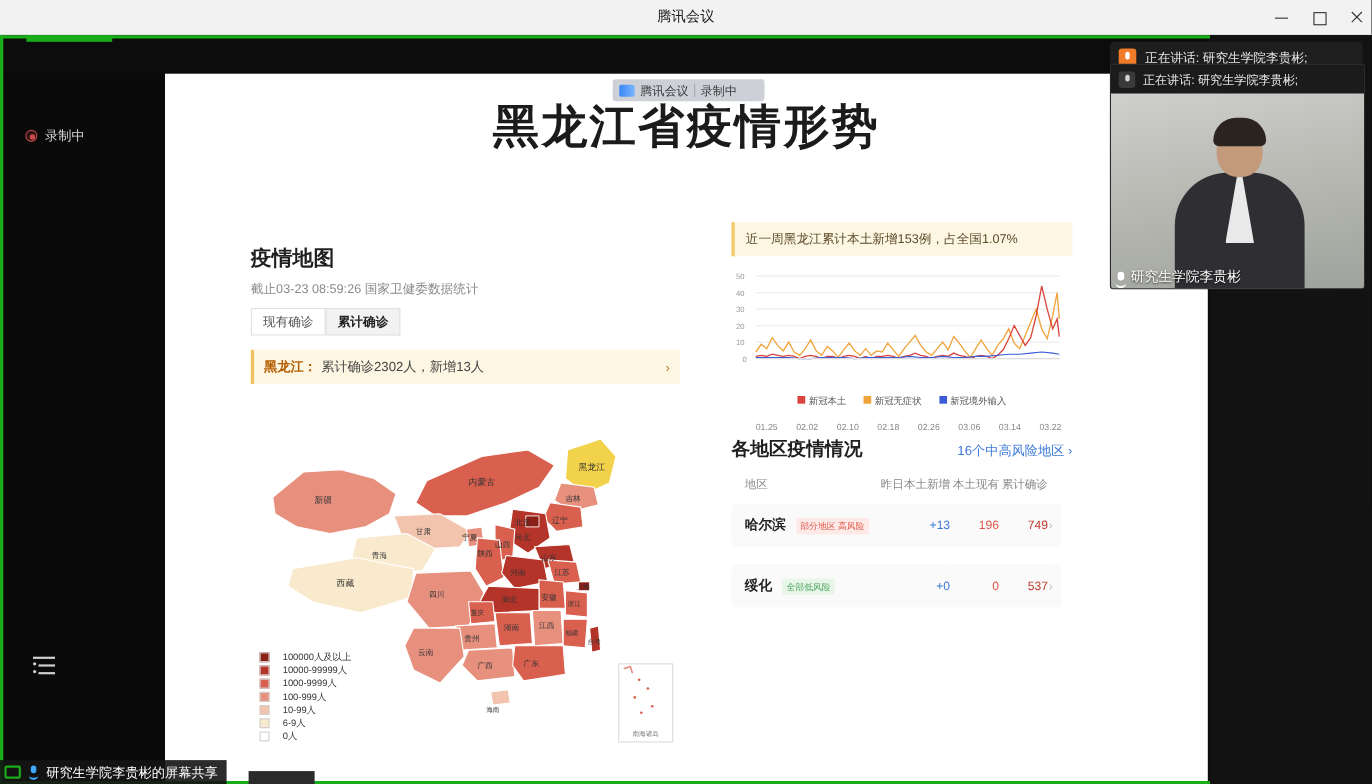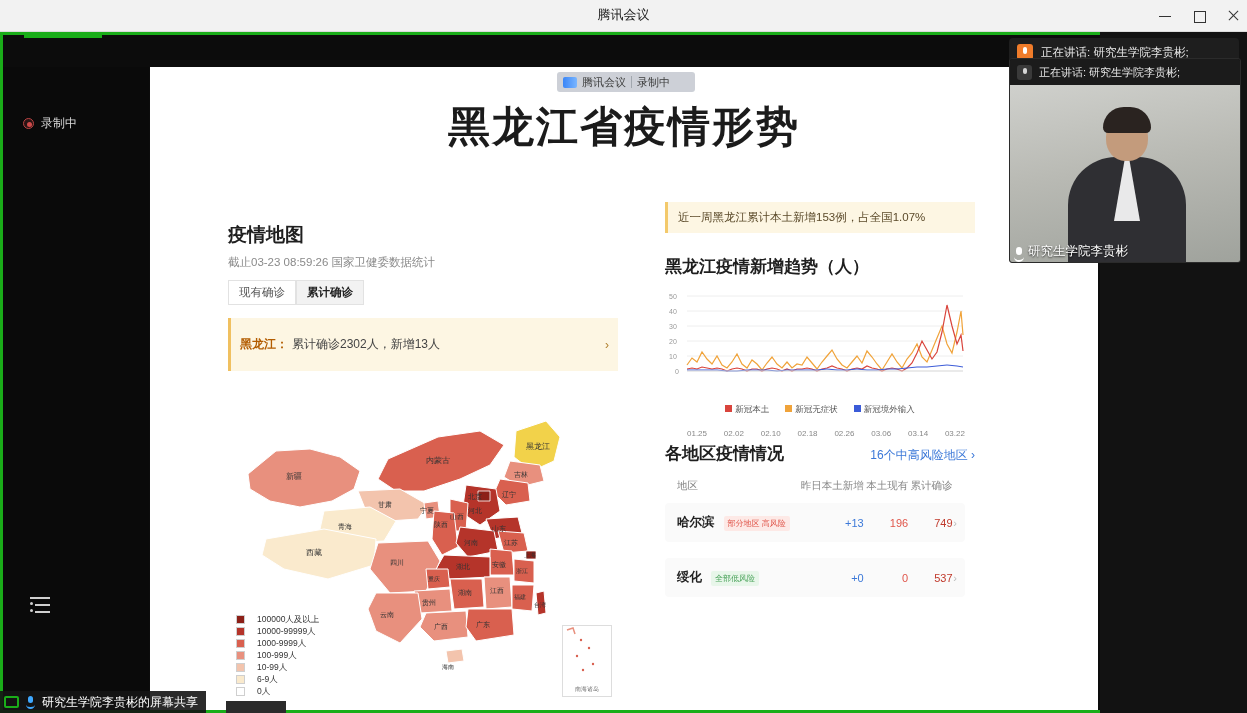--- a/index.html
+++ b/index.html
@@ -68,21 +68,21 @@
   .listicon::after {
     content:""; position:absolute; left:0; top:12px; width:3px; height:3px; background:#cfcfcf; border-radius:50%;
   }
 
   
   .slide {
     position: absolute; left: 150px; top: 35px; width: 948px; height: 648px;
     background: #fff; overflow: hidden;
   }
   .slide-title {
-    position: absolute; left: 0; right: 0; top: 32px; text-align: center;
+    position: absolute; left: 0; right: 0; top: 20px; text-align: center;
     font-family: "DejaVu Sans", sans-serif;
     font-size: 42px; font-weight: 700; color: #1b1b1b; letter-spacing: 2px;
   }
 
   
   .recpill {
     position: absolute; left: 407px; top: 5px; width: 138px; height: 20px;
     background: #c9cdd4; border-radius: 3px; display: flex; align-items: center; gap: 5px;
     padding-left: 6px; font-size: 11px; color: #2b2b2b; opacity: .92;
   }
@@ -93,21 +93,21 @@
   .map-panel { position: absolute; left: 78px; top: 155px; width: 390px; }
   .panel-h { font-size: 19px; font-weight: 700; color: #1f1f1f; }
   .panel-sub { font-size: 11.5px; color: #8a8a8a; margin-top: 7px; }
   .tabs { margin-top: 10px; display: flex; gap: 0; }
   .tab {
     font-size: 11.5px; padding: 4px 10px; border: 1px solid #e2e2e2; color: #555; background: #fff;
   }
   .tab.active { background: #f2f2f2; color: #222; font-weight: 700; }
   .notice {
     margin-top: 13px; background: #fdf6e3; border-left: 3px solid #f0c060;
-    padding: 18px 9px; font-size: 12px; color: #444; display: flex; align-items: center; gap: 4px;
+    padding: 7px 9px; font-size: 12px; color: #444; display: flex; align-items: center; gap: 4px;
   }
   .notice b { color: #b35c00; }
   .notice .chev { margin-left: auto; color: #b0802f; }
 
   .map-wrap { position: relative; margin-top: 8px; width: 390px; height: 322px; }
   .map-wrap svg { position: absolute; left: 0; top: 0; }
   .legend { position: absolute; left: 8px; bottom: 4px; font-size: 8.5px; color: #333; line-height: 12px; }
   .legend div { display: flex; align-items: center; gap: 12px; }
   .legend .sw { width: 9px; height: 9px; display: inline-block; border: 1px solid #cfcfcf; }
   .inset {
@@ -417,21 +417,20 @@
               <circle cx="20" cy="44" r="1.2" fill="#d9604f"></circle>
               <path d="M4 4 L10 2 L12 8" stroke="#e8907e" fill="none" stroke-width="1.5"></path>
             </svg>
             <div class="lbl">南海诸岛</div>
           </div>
         </div>
       </div>
 
       <div class="right-panel">
         <div class="hl-box">近一周黑龙江累计本土新增153例，占全国1.07%</div>
-        <div class="rp-title">黑龙江疫情新增趋势（人）</div>
 
         <div class="chart">
           <svg width="300" height="100" viewBox="0 0 300 100">
             <g stroke="#eee" stroke-width="1">
               <line x1="22" y1="6" x2="298" y2="6"></line>
               <line x1="22" y1="21" x2="298" y2="21"></line>
               <line x1="22" y1="36" x2="298" y2="36"></line>
               <line x1="22" y1="51" x2="298" y2="51"></line>
               <line x1="22" y1="66" x2="298" y2="66"></line>
               <line x1="22" y1="81" x2="298" y2="81"></line>

